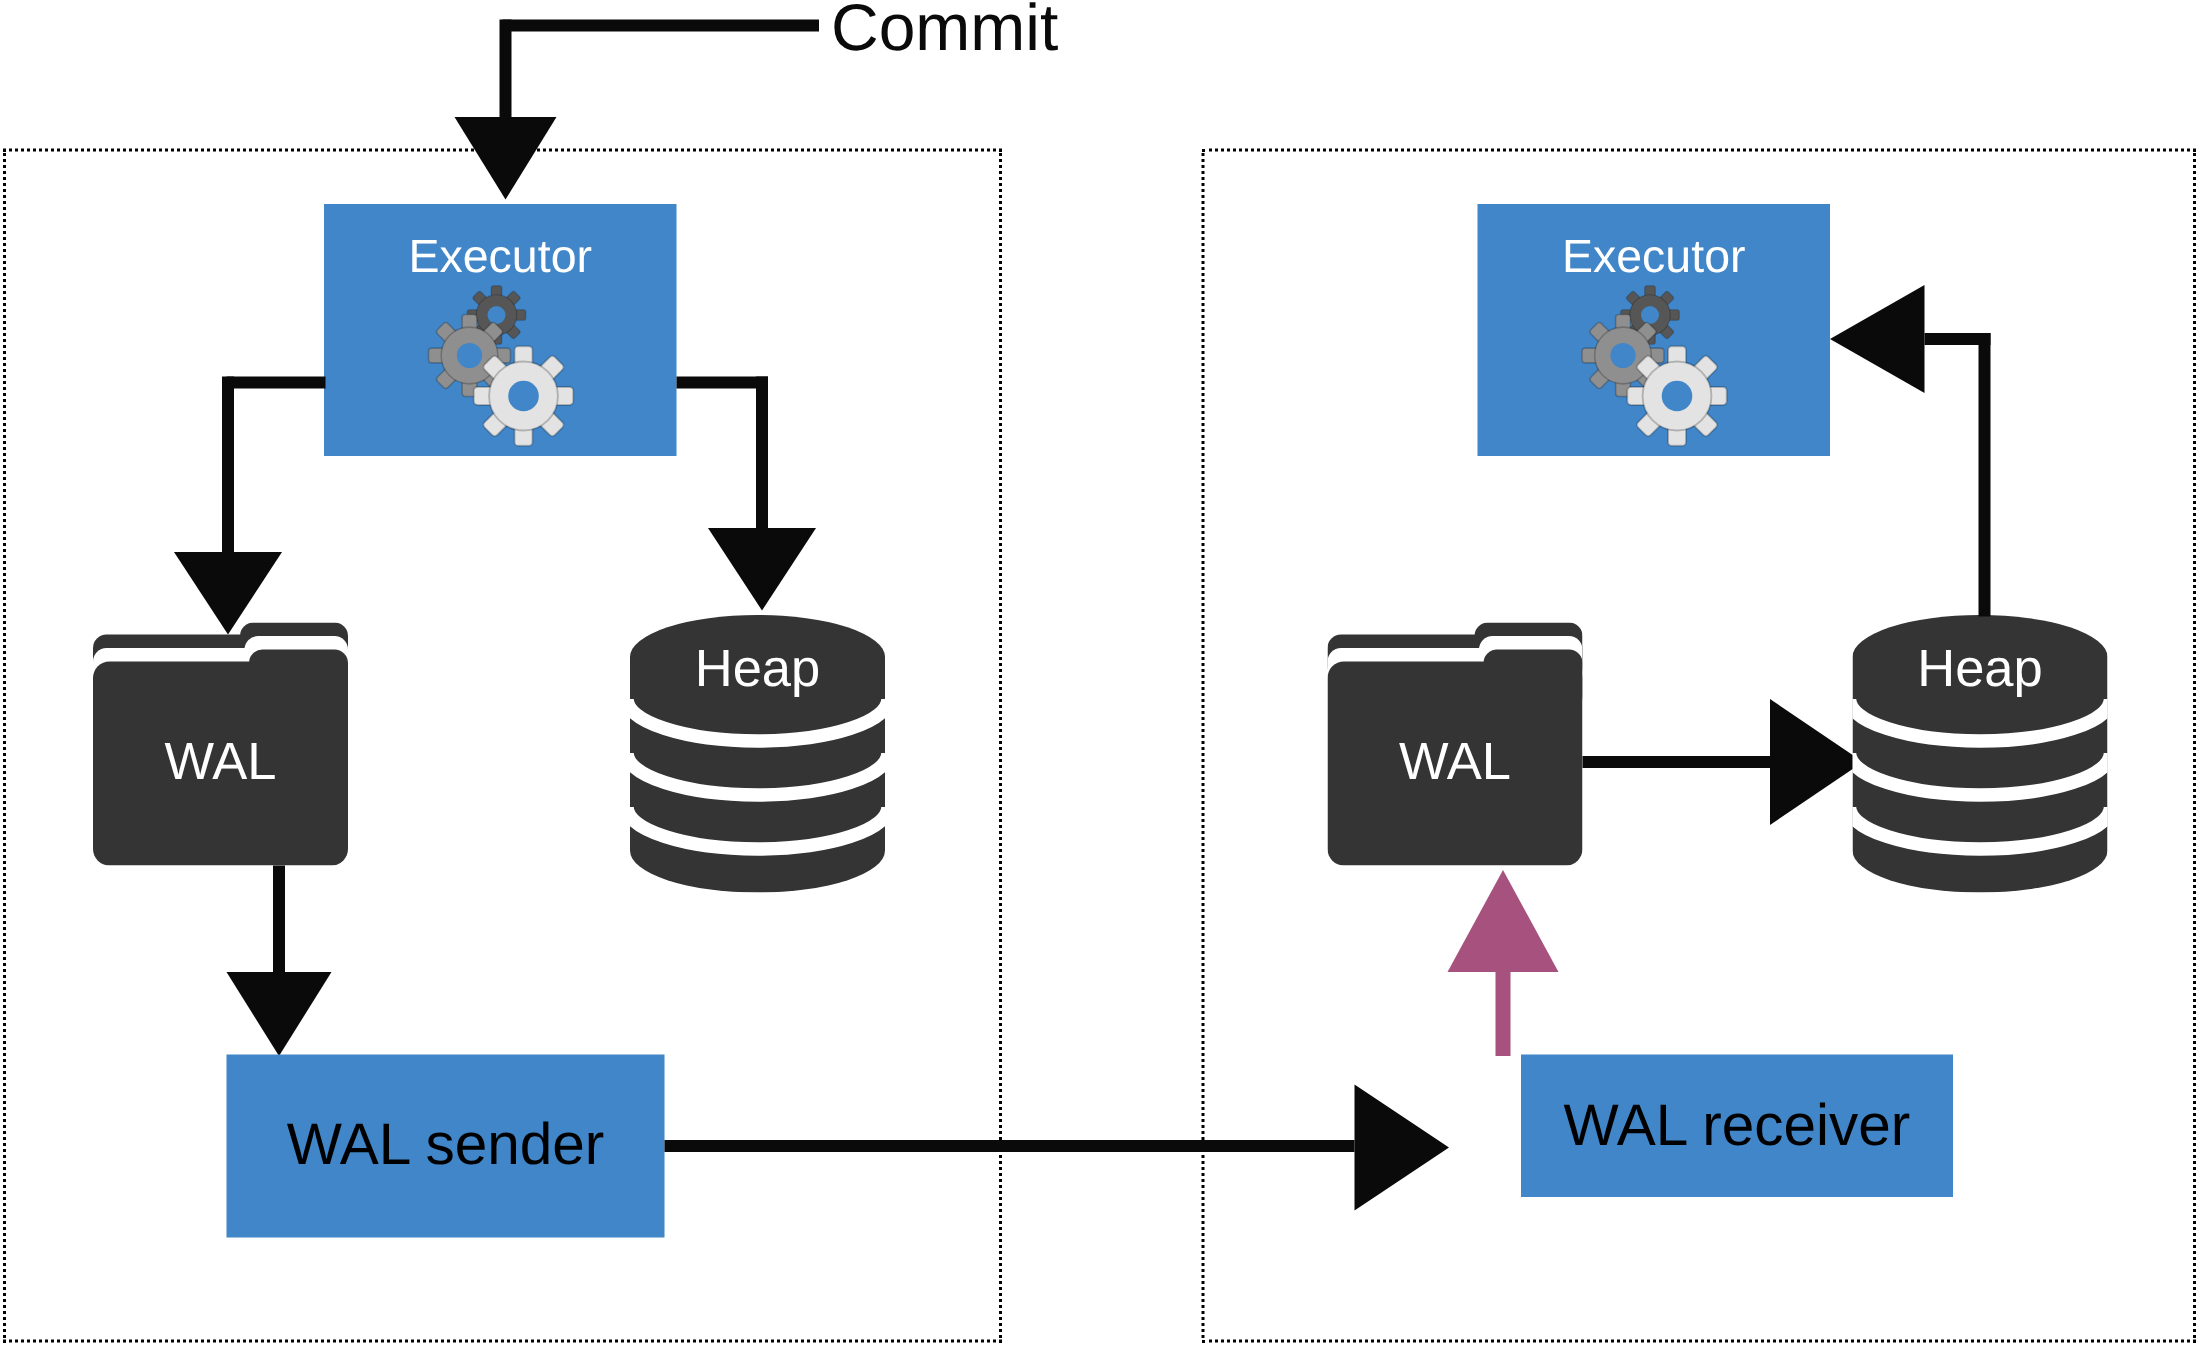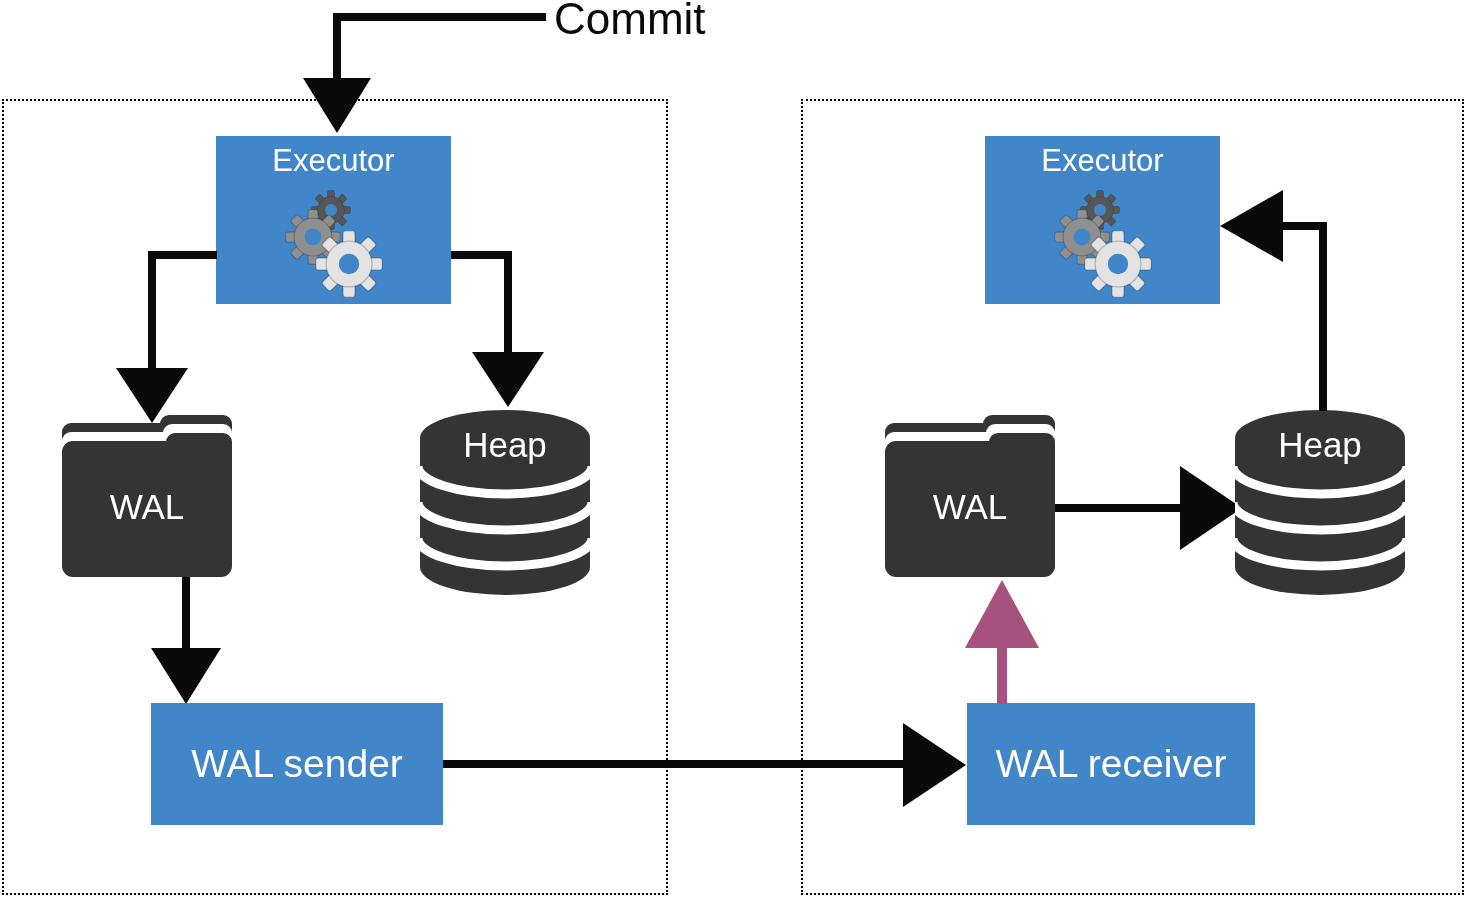--- a/index.html
+++ b/index.html
@@ -8,26 +8,26 @@
     font-family:"Liberation Sans","DejaVu Sans",sans-serif;
   }
   .region{position:absolute;border:2px dotted #000;box-sizing:border-box;background:transparent;}
   .region-left{left:2px;top:99px;width:666px;height:796px;}
   .region-right{left:801px;top:99px;width:663px;height:796px;}
 
   .bluebox{position:absolute;background:#4086C8;box-sizing:border-box;}
   .executor{width:235px;height:168px;top:136px;}
   .executor-left{left:216px;}
   .executor-right{left:985px;}
-  .executor-label{display:block;text-align:center;margin-top:8px;color:#fff;font-size:31px;line-height:1.1;}
+  .executor-label{display:block;text-align:center;margin-top:18px;color:#fff;font-size:31px;line-height:1.1;}
   .gears{position:absolute;left:50px;top:48px;width:140px;height:125px;}
 
-  .procbox{display:flex;align-items:center;justify-content:center;color:#ffffff;font-size:39px;}
+  .procbox{display:flex;align-items:center;justify-content:center;color:#000000;font-size:39px;}
   .wal-sender{left:151px;top:703px;width:292px;height:122px;}
-  .wal-receiver{left:967px;top:703px;width:288px;height:122px;}
+  .wal-receiver{left:1014px;top:703px;width:288px;height:95px;}
 
   .iconsvg{position:absolute;}
   .folder-left{left:62px;top:415px;width:170px;height:162px;}
   .folder-right{left:885px;top:415px;width:170px;height:162px;}
   .heap-left{left:420px;top:410px;width:170px;height:185px;}
   .heap-right{left:1235px;top:410px;width:170px;height:185px;}
 
   .line{position:absolute;background:#0a0a0a;}
   .line-purple{position:absolute;background:#A7527E;}
   .tri{position:absolute;width:0;height:0;}

